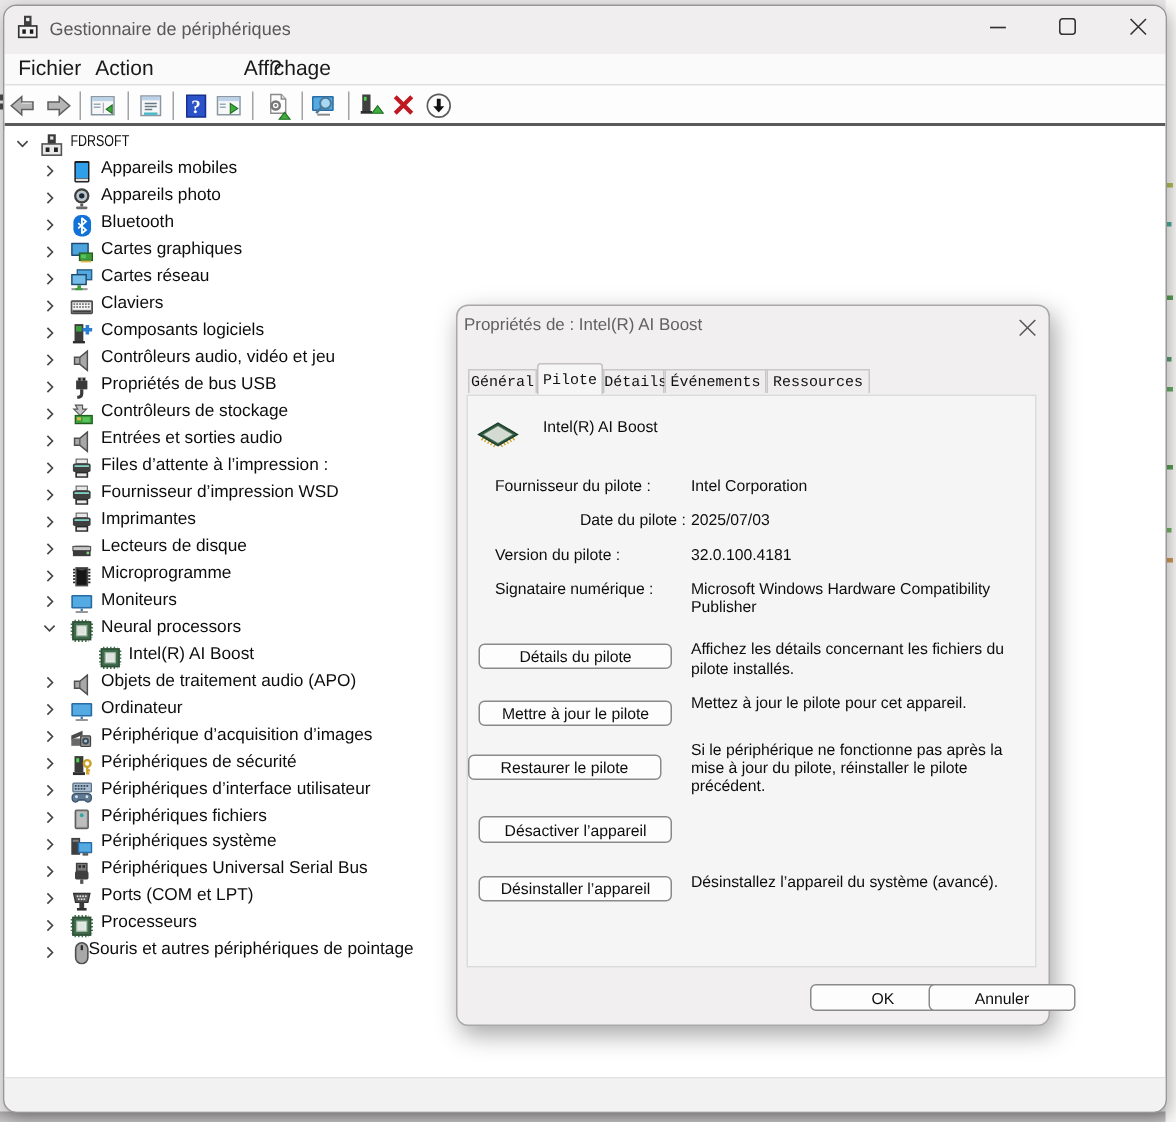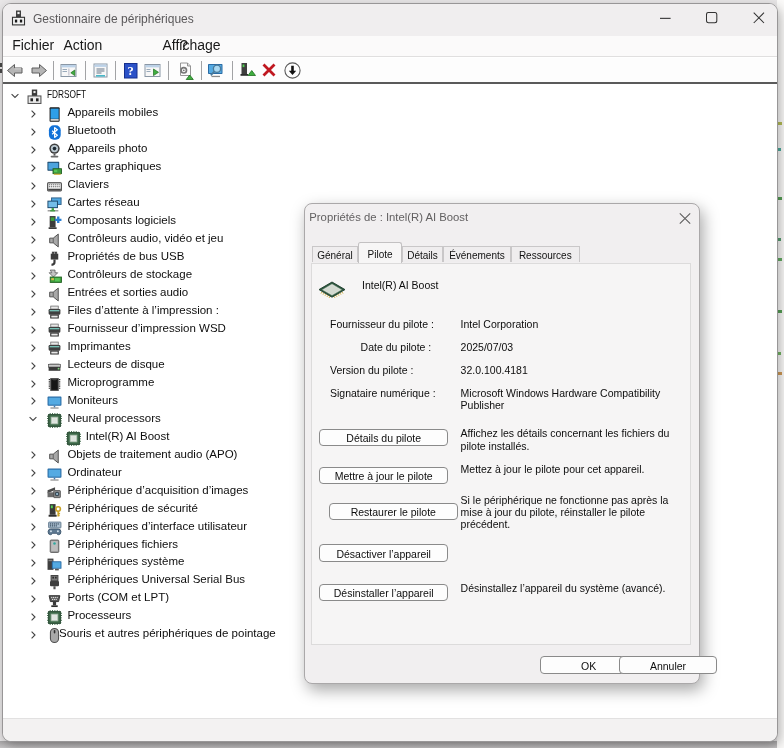--- a/index.html
+++ b/index.html
@@ -21,21 +21,21 @@
 #tree { position:absolute; left:0; top:83px; width:770px; height:633px; background:#fff; }
 .trow { position:relative; height:17.97px; }
 .chev { position:absolute; top:4px; }
 .ticon { position:absolute; top:2.4px; }
 .ticon svg { width:15px; height:15px; }
 .tlabel { position:absolute; top:1.3px; font-size:11.5px; color:#0d0d0d; white-space:nowrap; }
 #statusbar { position:absolute; left:0; bottom:0; width:100%; height:22.5px; background:#f3f2f2; border-top:1px solid #e2e1e1; border-radius:0 0 8px 8px; }
 #dlg { position:absolute; left:304px; top:203px; width:396px; height:481px; background:#f1eff0; border:1px solid #aaa8a9; border-radius:8px; box-shadow: 3px 6px 16px rgba(0,0,0,0.35); }
 #dlg-title { position:absolute; left:4.3px; top:6.6px; font-size:11.3px; color:#626061; }
 #dlg-x { position:absolute; left:368px; top:3.5px; width:24px; height:22px; }
-.tab { position:absolute; height:16.8px; background:#efedee; border:1px solid #c9c7c8; border-bottom:none; font-size:10px; color:#111; text-align:center; padding-top:3px; top:41.7px; z-index:1; }
+.tab { position:absolute; height:16.8px; background:#efedee; border:1px solid #c9c7c8; border-bottom:none; font-size:10px; color:#111; text-align:center; padding-top:3px; top:41.7px; z-index:1;font-family:Liberation Mono, monospace; }
 .tab.active { top:37.6px; height:21.9px; background:#f7f6f6; border-radius:2.5px 2.5px 0 0; padding-top:6px; z-index:3; border-color:#c3c1c2; }
 #panel { position:absolute; left:5.6px; top:58.5px; width:380.4px; height:382.9px; background:#f6f5f5; border:1px solid #dcdbdb; z-index:2; }
 .lbl { position:absolute; font-size:10.5px; color:#0d0d0d; line-height:12.35px; }
 .btn { position:absolute; width:129.4px; height:17.2px; background:#fdfdfd; border:1px solid #8a8a8a; border-radius:4px; font-size:10.5px; color:#0d0d0d; text-align:center; padding-top:2.2px; }
 .okbtn { position:absolute; width:98px; height:17.6px; background:#fdfdfd; border:1px solid #8a8a8a; border-radius:4px; font-size:10.5px; color:#0d0d0d; text-align:center; padding-top:2.4px; }
 </style></head>
 <body>
 <div id="bgbottom"></div>
 <span style="position:absolute; left:0; top:62.5px; width:2px; height:4px; background:#4a4a4a;"></span>
 <span style="position:absolute; left:0; top:68.5px; width:2px; height:4px; background:#4a4a4a;"></span>
@@ -205,54 +205,71 @@
           </svg></span>
         <span class="tlabel" style="left:64.4px">Appareils mobiles</span>
       </div>
 <div class="trow">
         <span class="chev" style="left:25px">
           <svg width="10" height="10" viewBox="0 0 10 10">
             <path d="M3.6 1.6 L7 5 L3.6 8.4" stroke="#454545" stroke-width="1.1" fill="none"></path>
           </svg>
         </span>
         <span class="ticon" style="left:44.4px"><svg width="14" height="14" viewBox="0 0 14 14">
-            <rect x="1.8" y="0.3" width="11" height="13.4" rx="4.6" fill="#1272d8"></rect>
-            <path d="M7 2.2 L9.6 4.4 L4.8 8.6 M7 11.8 L9.6 9.6 L4.8 5.4 M7.1 2 L7.1 12" stroke="#fff" stroke-width="1.15" fill="none"></path>
-          </svg></span>
-        <span class="tlabel" style="left:64.4px">Bluetooth</span>
-      </div>
-<div class="trow">
-        <span class="chev" style="left:25px">
-          <svg width="10" height="10" viewBox="0 0 10 10">
-            <path d="M3.6 1.6 L7 5 L3.6 8.4" stroke="#454545" stroke-width="1.1" fill="none"></path>
-          </svg>
-        </span>
-        <span class="ticon" style="left:44.4px"><svg width="14" height="14" viewBox="0 0 14 14">
             <circle cx="7" cy="5.2" r="4.8" fill="#3f3f3f"></circle>
             <circle cx="7" cy="5.2" r="3.4" fill="#b9c6ce"></circle>
             <circle cx="7" cy="5.2" r="1.7" fill="#1d2a33"></circle>
             <rect x="6.1" y="10" width="1.8" height="1.8" fill="#555"></rect>
             <rect x="3.4" y="11.8" width="7.2" height="1.7" rx="0.85" fill="#6a6a6a"></rect>
           </svg></span>
         <span class="tlabel" style="left:64.4px">Appareils photo</span>
       </div>
 <div class="trow">
         <span class="chev" style="left:25px">
           <svg width="10" height="10" viewBox="0 0 10 10">
             <path d="M3.6 1.6 L7 5 L3.6 8.4" stroke="#454545" stroke-width="1.1" fill="none"></path>
           </svg>
         </span>
         <span class="ticon" style="left:44.4px"><svg width="14" height="14" viewBox="0 0 14 14">
+            <rect x="1.8" y="0.3" width="11" height="13.4" rx="4.6" fill="#1272d8"></rect>
+            <path d="M7 2.2 L9.6 4.4 L4.8 8.6 M7 11.8 L9.6 9.6 L4.8 5.4 M7.1 2 L7.1 12" stroke="#fff" stroke-width="1.15" fill="none"></path>
+          </svg></span>
+        <span class="tlabel" style="left:64.4px">Bluetooth</span>
+      </div>
+<div class="trow">
+        <span class="chev" style="left:25px">
+          <svg width="10" height="10" viewBox="0 0 10 10">
+            <path d="M3.6 1.6 L7 5 L3.6 8.4" stroke="#454545" stroke-width="1.1" fill="none"></path>
+          </svg>
+        </span>
+        <span class="ticon" style="left:44.4px"><svg width="14" height="14" viewBox="0 0 14 14">
             <rect x="0.4" y="0.8" width="11" height="8.2" rx="0.5" fill="#1d4a6e"></rect>
             <rect x="1.3" y="1.7" width="9.2" height="6.4" fill="#4da3dd"></rect>
             <rect x="5.6" y="7.2" width="8" height="4.6" fill="#3e9e3e" stroke="#1e5e1e" stroke-width="0.8"></rect>
             <rect x="6.4" y="11.8" width="6.4" height="1.2" fill="#d4b84a"></rect>
             <rect x="6.6" y="8.2" width="3" height="2.2" fill="#57c457"></rect>
           </svg></span>
         <span class="tlabel" style="left:64.4px">Cartes graphiques</span>
+      </div>
+<div class="trow">
+        <span class="chev" style="left:25px">
+          <svg width="10" height="10" viewBox="0 0 10 10">
+            <path d="M3.6 1.6 L7 5 L3.6 8.4" stroke="#454545" stroke-width="1.1" fill="none"></path>
+          </svg>
+        </span>
+        <span class="ticon" style="left:44.4px"><svg width="14" height="14" viewBox="0 0 14 14">
+            <rect x="3.8" y="0.4" width="9.8" height="7" fill="#2a5f8a"></rect>
+            <rect x="4.7" y="1.3" width="8" height="5.2" fill="#52a8e0"></rect>
+            <rect x="0.4" y="3.4" width="9.8" height="7" fill="#1d4a6e"></rect>
+            <rect x="1.3" y="4.3" width="8" height="5.2" fill="#74bde8"></rect>
+            <rect x="4.3" y="10.4" width="2.2" height="1.8" fill="#3e9e3e"></rect>
+            <rect x="0.6" y="12.2" width="10" height="1.3" fill="#9a9a9a"></rect>
+            <rect x="3" y="12.2" width="4.5" height="1.3" fill="#3e9e3e"></rect>
+          </svg></span>
+        <span class="tlabel" style="left:64.4px">Cartes réseau</span>
       </div>
 <div class="trow">
         <span class="chev" style="left:25px">
           <svg width="10" height="10" viewBox="0 0 10 10">
             <path d="M3.6 1.6 L7 5 L3.6 8.4" stroke="#454545" stroke-width="1.1" fill="none"></path>
           </svg>
         </span>
         <span class="ticon" style="left:44.4px"><svg width="14" height="14" viewBox="0 0 14 14">
             <rect x="0.4" y="3.4" width="13.2" height="7.8" rx="0.7" fill="#8f8f8f" stroke="#4a4a4a" stroke-width="0.9"></rect>
             <rect x="1.3" y="4.3" width="11.4" height="4.6" fill="#f5f5f5"></rect>
@@ -266,37 +283,20 @@
               <rect x="1.8" y="6.6" width="1.1" height="1.1"></rect>
               <rect x="3.6" y="6.6" width="1.1" height="1.1"></rect>
               <rect x="5.4" y="6.6" width="1.1" height="1.1"></rect>
               <rect x="7.2" y="6.6" width="1.1" height="1.1"></rect>
               <rect x="9" y="6.6" width="1.1" height="1.1"></rect>
               <rect x="10.8" y="6.6" width="1.1" height="1.1"></rect>
             </g>
             <rect x="1.3" y="9.4" width="11.4" height="1.1" fill="#3f3f3f"></rect>
           </svg></span>
         <span class="tlabel" style="left:64.4px">Claviers</span>
-      </div>
-<div class="trow">
-        <span class="chev" style="left:25px">
-          <svg width="10" height="10" viewBox="0 0 10 10">
-            <path d="M3.6 1.6 L7 5 L3.6 8.4" stroke="#454545" stroke-width="1.1" fill="none"></path>
-          </svg>
-        </span>
-        <span class="ticon" style="left:44.4px"><svg width="14" height="14" viewBox="0 0 14 14">
-            <rect x="3.8" y="0.4" width="9.8" height="7" fill="#2a5f8a"></rect>
-            <rect x="4.7" y="1.3" width="8" height="5.2" fill="#52a8e0"></rect>
-            <rect x="0.4" y="3.4" width="9.8" height="7" fill="#1d4a6e"></rect>
-            <rect x="1.3" y="4.3" width="8" height="5.2" fill="#74bde8"></rect>
-            <rect x="4.3" y="10.4" width="2.2" height="1.8" fill="#3e9e3e"></rect>
-            <rect x="0.6" y="12.2" width="10" height="1.3" fill="#9a9a9a"></rect>
-            <rect x="3" y="12.2" width="4.5" height="1.3" fill="#3e9e3e"></rect>
-          </svg></span>
-        <span class="tlabel" style="left:64.4px">Cartes réseau</span>
       </div>
 <div class="trow">
         <span class="chev" style="left:25px">
           <svg width="10" height="10" viewBox="0 0 10 10">
             <path d="M3.6 1.6 L7 5 L3.6 8.4" stroke="#454545" stroke-width="1.1" fill="none"></path>
           </svg>
         </span>
         <span class="ticon" style="left:44.4px"><svg width="14" height="14" viewBox="0 0 14 14">
             <rect x="2.5" y="1" width="5.5" height="10.5" fill="#3c3c3c"></rect>
             <rect x="3.4" y="2.2" width="3.6" height="3.4" fill="#3e9e3e"></rect>
@@ -668,30 +668,30 @@
 <g stroke="#c9a227" stroke-width="0.9">
 <path d="M5.5 10.5 L4 12.5 M7.5 11.6 L6 13.6 M9.5 12.7 L8 14.7 M11.5 13.8 L10 15.8 M13.5 14.9 L12 16.9 M24.5 10.5 L26 12.5 M22.5 11.6 L24 13.6 M20.5 12.7 L22 14.7 M18.5 13.8 L20 15.8 M16.5 14.9 L18 16.9"></path>
 </g>
 <path d="M15 1 L28 8.6 L15 16.2 L2 8.6 Z" fill="#2d5940" stroke="#1d3c2a" stroke-width="0.9"></path>
 <path d="M15 3.1 L24.6 8.7 L15 14.3 L5.4 8.7 Z" fill="#e3e7e1" stroke="#9fae9f" stroke-width="0.5"></path>
 <path d="M15 3.9 L23.2 8.7 L15 13.5 L6.8 8.7 Z" fill="#d3dad1"></path>
 </svg></span>
     <span class="lbl" style="left:50.4px; top:15.2px;">Intel(R) AI Boost</span>
     <span class="lbl" style="left:18.4px; top:54px;">Fournisseur du pilote :</span>
     <span class="lbl" style="left:149px; top:54px;">Intel Corporation</span>
-    <span class="lbl" style="left:9px; top:77.2px;padding-left:40px;">Date du pilote :</span>
+    <span class="lbl" style="left:35px; top:77.2px;padding-left:40px;">Date du pilote :</span>
     <span class="lbl" style="left:149px; top:77.2px;">2025/07/03</span>
     <span class="lbl" style="left:18.4px; top:100.2px;">Version du pilote :</span>
     <span class="lbl" style="left:149px; top:100.2px;">32.0.100.4181</span>
     <span class="lbl" style="left:18.4px; top:123.2px;">Signataire numérique :</span>
     <span class="lbl" style="left:149px; top:123.2px; width:206px;">Microsoft Windows Hardware Compatibility Publisher</span>
     <div class="btn" style="left:7.4px; top:165.1px;">Détails du pilote</div>
     <span class="lbl" style="left:149px; top:163.7px; width:212px;">Affichez les détails concernant les fichiers du pilote installés.</span>
     <div class="btn" style="left:7.4px; top:203.7px;">Mettre à jour le pilote</div>
     <span class="lbl" style="left:149px; top:199.5px; width:216px;">Mettez à jour le pilote pour cet appareil.</span>
-    <div class="btn" style="left:17px; top:239.5px;">Restaurer le pilote</div>
+    <div class="btn" style="left:0; top:239.5px;">Restaurer le pilote</div>
     <span class="lbl" style="left:149px; top:230.2px; width:212px;">Si le périphérique ne fonctionne pas après la mise à jour du pilote, réinstaller le pilote précédent.</span>
     <div class="btn" style="left:7.4px; top:280.9px;">Désactiver l’appareil</div>
     <div class="btn" style="left:7.4px; top:320.7px;">Désinstaller l’appareil</div>
     <span class="lbl" style="left:149px; top:318.9px; width:226px;">Désinstallez l’appareil du système (avancé).</span>
   </div>
   <div class="okbtn" style="left:234.6px; top:452.3px;">OK</div>
   <div class="okbtn" style="left:314px; top:452.3px;">Annuler</div>
 </div>
 </body></html>

